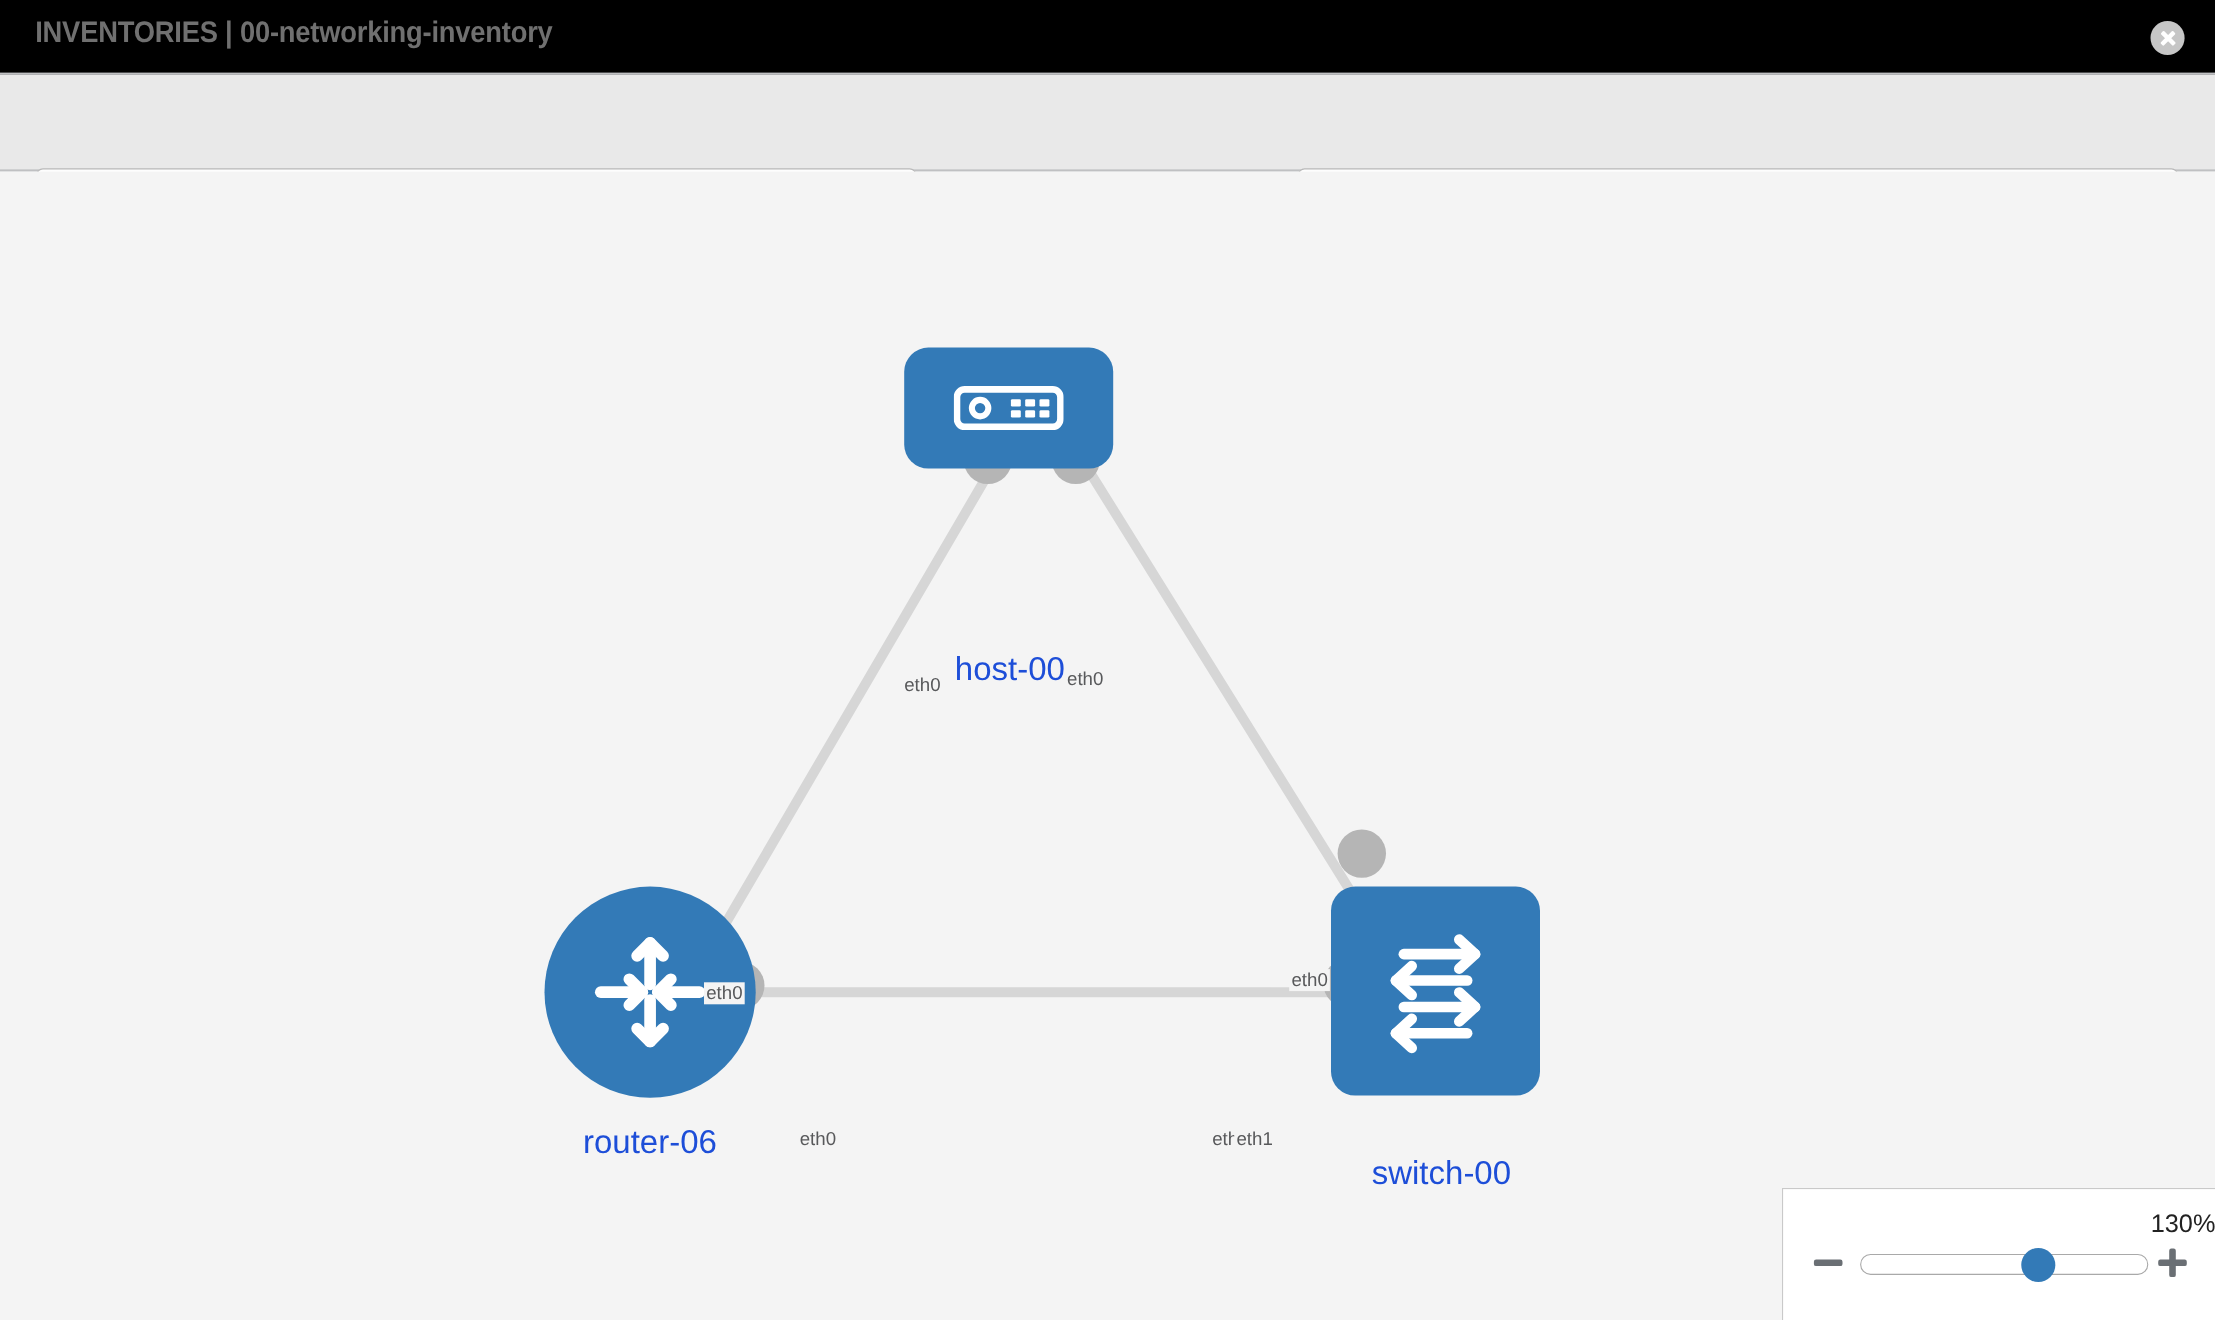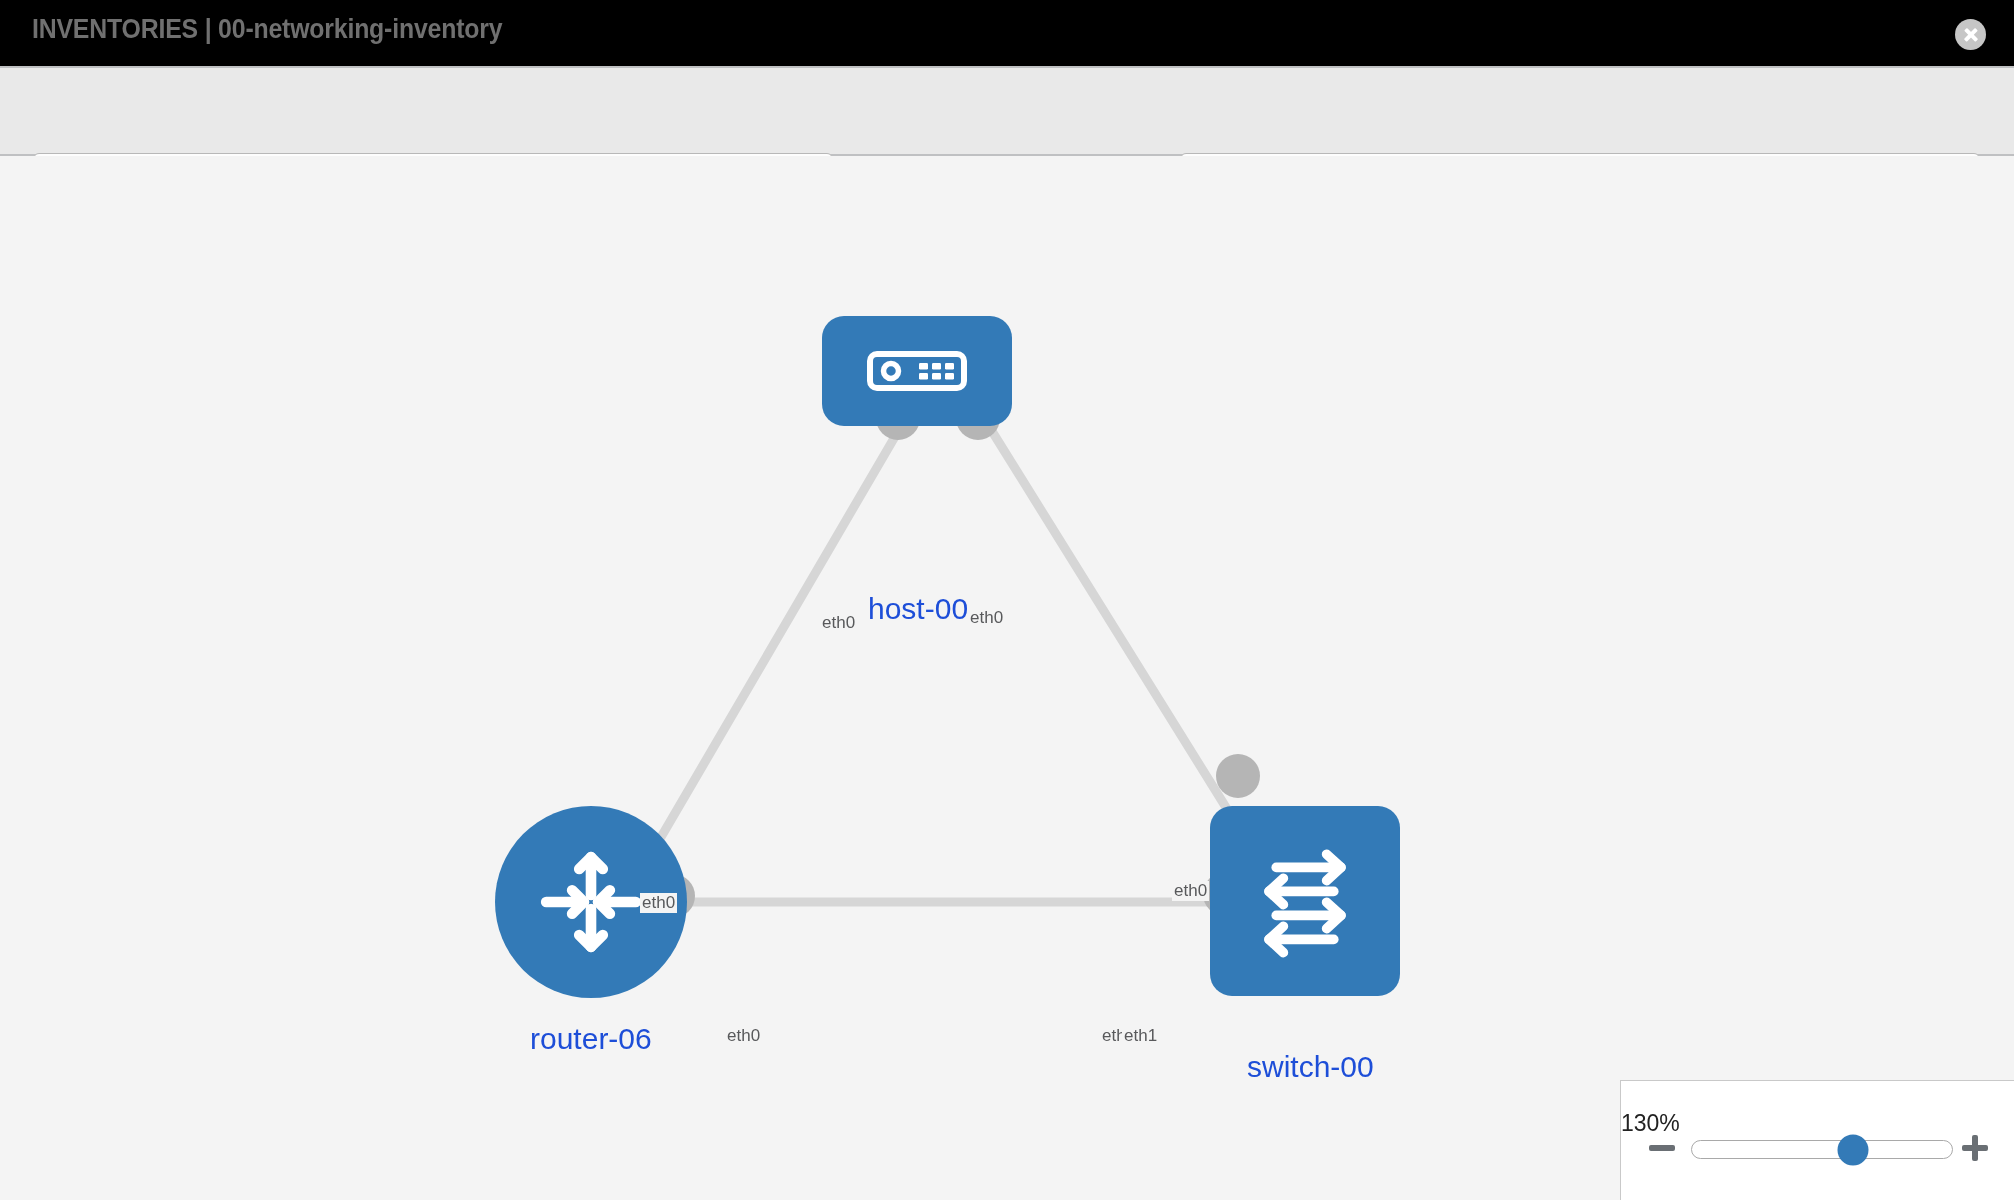--- a/index.html
+++ b/index.html
@@ -178,24 +178,23 @@
     left: 1620px; top: 1080px;
     width: 394px; height: 120px;
     background: #ffffff;
     border: 1px solid #c9c9c9;
     border-right: none;
     border-bottom: none;
   }
   .zoom-pct {
     position: absolute;
     left: 0; right: 0; top: 18px;
-    text-align: left;
+    text-align: right;
     font-size: 23px;
     color: #222222;
-    margin-top: 11px;
   }
   .zoom-minus, .zoom-plus {
     position: absolute;
     top: 50px;
     width: 34px; height: 34px;
     cursor: pointer;
   }
   .zoom-minus { left: 24px; }
   .zoom-plus  { right: 22px; }
   .zoom-minus::before, .zoom-plus::before, .zoom-plus::after {

